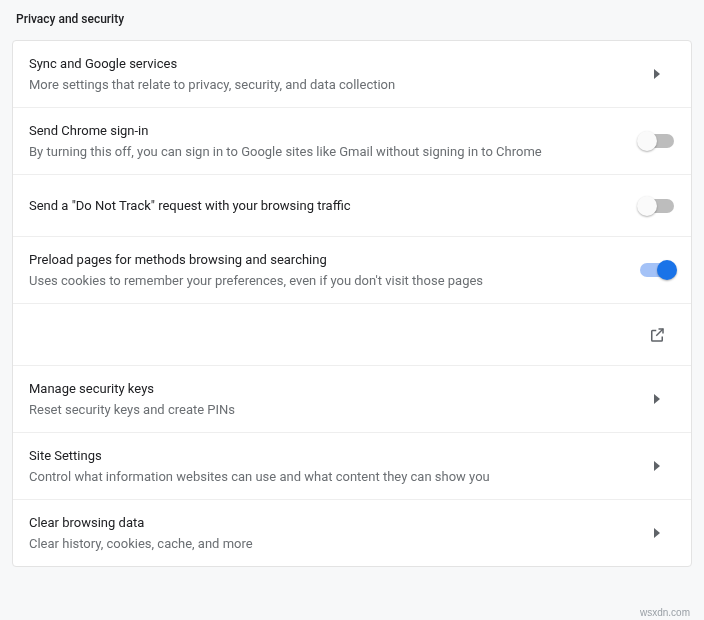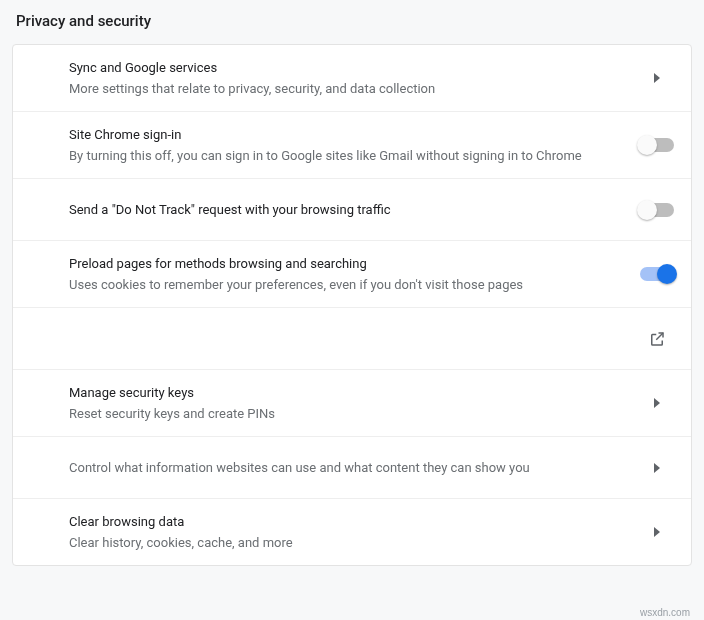--- a/index.html
+++ b/index.html
@@ -9,39 +9,39 @@
       font-family: Roboto, "Segoe UI", Arial, sans-serif;
       background: #f7f8f9;
       width: 704px;
       height: 620px;
       overflow: hidden;
     }
     .page {
       padding: 10px 12px 12px 12px;
     }
     .section-title {
-      font-size: 15px;
+      font-size: 12px;
       color: #202124;
       font-weight: 500;
       padding: 2px 2px 14px 4px;
     }
     .card {
       background: #fff;
       border: 1px solid #e3e3e3;
       border-radius: 4px;
     }
     .row {
       display: flex;
       align-items: center;
       padding: 13px 16px;
       border-bottom: 1px solid #eeeeee;
       min-height: 62px;
     }
     .row:last-child { border-bottom: none; }
-    .row-text { flex: 1 1 auto; padding-right: 16px; margin-left: 40px; }
+    .row-text { flex: 1 1 auto; padding-right: 16px; }
     .row-title {
       font-size: 13px;
       color: #202124;
       line-height: 1.5;
     }
     .row-sub {
       font-size: 13px;
       color: #6b6f73;
       line-height: 1.5;
       margin-top: 1px;
@@ -99,21 +99,21 @@
         <div class="row-text">
           <div class="row-title">Sync and Google services</div>
           <div class="row-sub">More settings that relate to privacy, security, and data collection</div>
         </div>
         <div class="row-action">
           <div class="chev"></div>
         </div>
       </div>
       <div class="row">
         <div class="row-text">
-          <div class="row-title">Site Chrome sign-in</div>
+          <div class="row-title">Send Chrome sign-in</div>
           <div class="row-sub">By turning this off, you can sign in to Google sites like Gmail without signing in to Chrome</div>
         </div>
         <div class="row-action">
           <div class="toggle off">
             <div class="knob"></div>
           </div>
         </div>
       </div>
       <div class="row">
         <div class="row-text">
@@ -151,20 +151,21 @@
         <div class="row-text">
           <div class="row-title">Manage security keys</div>
           <div class="row-sub">Reset security keys and create PINs</div>
         </div>
         <div class="row-action">
           <div class="chev"></div>
         </div>
       </div>
       <div class="row">
         <div class="row-text">
+          <div class="row-title">Site Settings</div>
           <div class="row-sub">Control what information websites can use and what content they can show you</div>
         </div>
         <div class="row-action">
           <div class="chev"></div>
         </div>
       </div>
       <div class="row">
         <div class="row-text">
           <div class="row-title">Clear browsing data</div>
           <div class="row-sub">Clear history, cookies, cache, and more</div>

